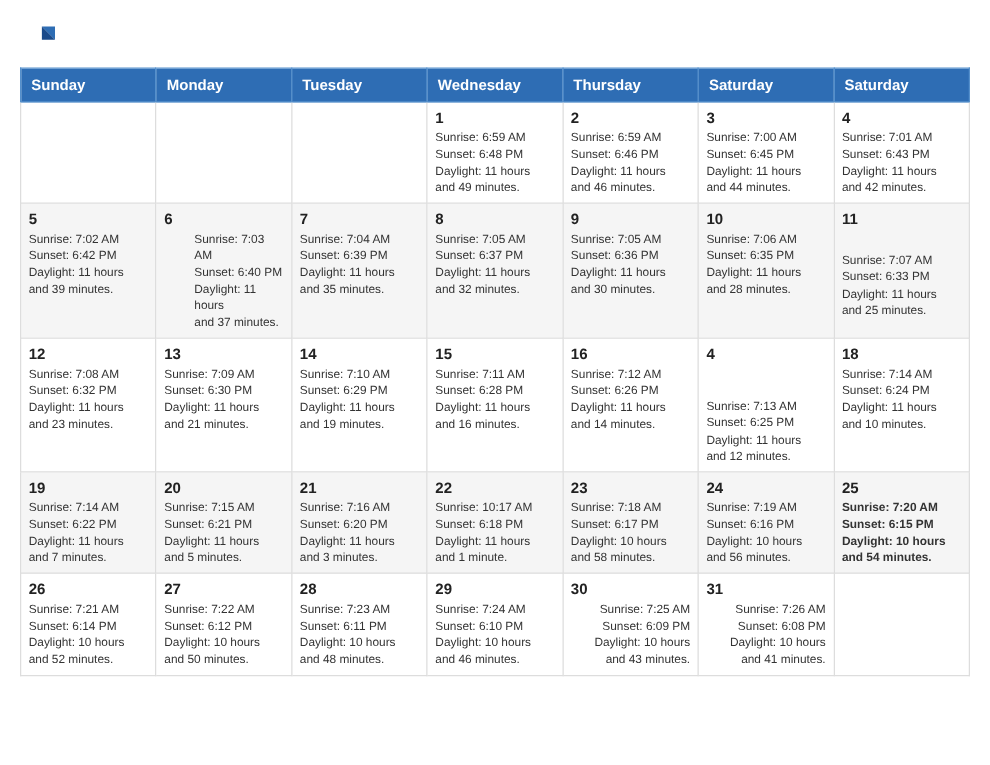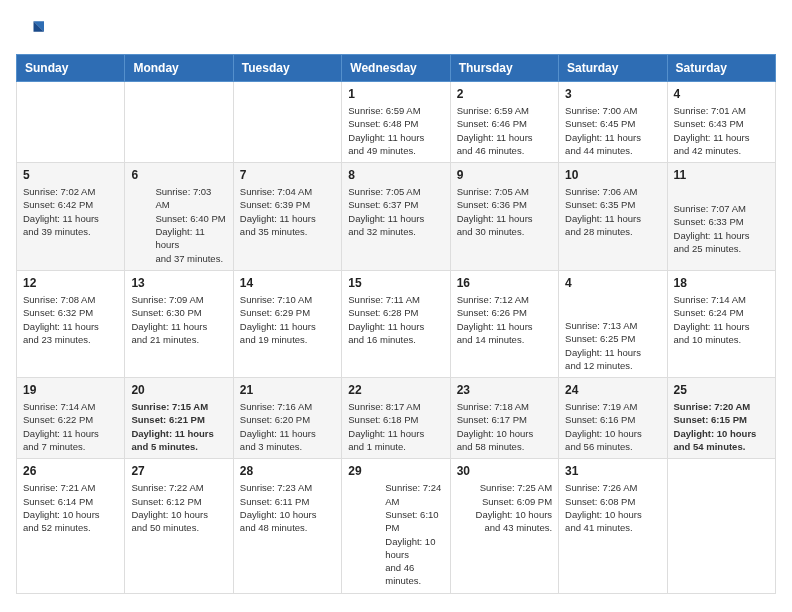--- a/index.html
+++ b/index.html
@@ -261,35 +261,35 @@
       <tr>
         <td>
           <div class="day-number">19</div>
           <div class="day-info" style="white-space: pre-line;">Sunrise: 7:14 AM
 Sunset: 6:22 PM
 Daylight: 11 hours
 and 7 minutes.</div>
         </td>
         <td>
           <div class="day-number">20</div>
-          <div class="day-info" style="white-space: pre-line; font-weight: bold;">Sunrise: 7:15 AM
+          <div class="day-info" style="white-space: pre-line;">Sunrise: 7:15 AM
 Sunset: 6:21 PM
 Daylight: 11 hours
 and 5 minutes.</div>
         </td>
         <td>
           <div class="day-number">21</div>
           <div class="day-info" style="white-space: pre-line;">Sunrise: 7:16 AM
 Sunset: 6:20 PM
 Daylight: 11 hours
 and 3 minutes.</div>
         </td>
         <td>
           <div class="day-number">22</div>
-          <div class="day-info" style="white-space: pre-line;">Sunrise: 8:17 AM
+          <div class="day-info" style="white-space: pre-line;">Sunrise: 10:17 AM
 Sunset: 6:18 PM
 Daylight: 11 hours
 and 1 minute.</div>
         </td>
         <td>
           <div class="day-number">23</div>
           <div class="day-info" style="white-space: pre-line;">Sunrise: 7:18 AM
 Sunset: 6:17 PM
 Daylight: 10 hours
 and 58 minutes.</div>
@@ -326,35 +326,35 @@
         </td>
         <td>
           <div class="day-number">28</div>
           <div class="day-info" style="white-space: pre-line;">Sunrise: 7:23 AM
 Sunset: 6:11 PM
 Daylight: 10 hours
 and 48 minutes.</div>
         </td>
         <td>
           <div class="day-number">29</div>
-          <div class="day-info" style="white-space: pre-line; margin-left: 37px;">Sunrise: 7:24 AM
+          <div class="day-info" style="white-space: pre-line;">Sunrise: 7:24 AM
 Sunset: 6:10 PM
 Daylight: 10 hours
 and 46 minutes.</div>
         </td>
         <td>
           <div class="day-number">30</div>
           <div class="day-info" style="white-space: pre-line; text-align: right;">Sunrise: 7:25 AM
 Sunset: 6:09 PM
 Daylight: 10 hours
 and 43 minutes.</div>
         </td>
         <td>
           <div class="day-number">31</div>
-          <div class="day-info" style="white-space: pre-line;">Sunrise: 7:26 AM
+          <div class="day-info" style="white-space: pre-line; text-align: right;">Sunrise: 7:26 AM
 Sunset: 6:08 PM
 Daylight: 10 hours
 and 41 minutes.</div>
         </td>
         <td class="empty"></td>
       </tr>
     </tbody>
 </table>
 
 </body></html>

